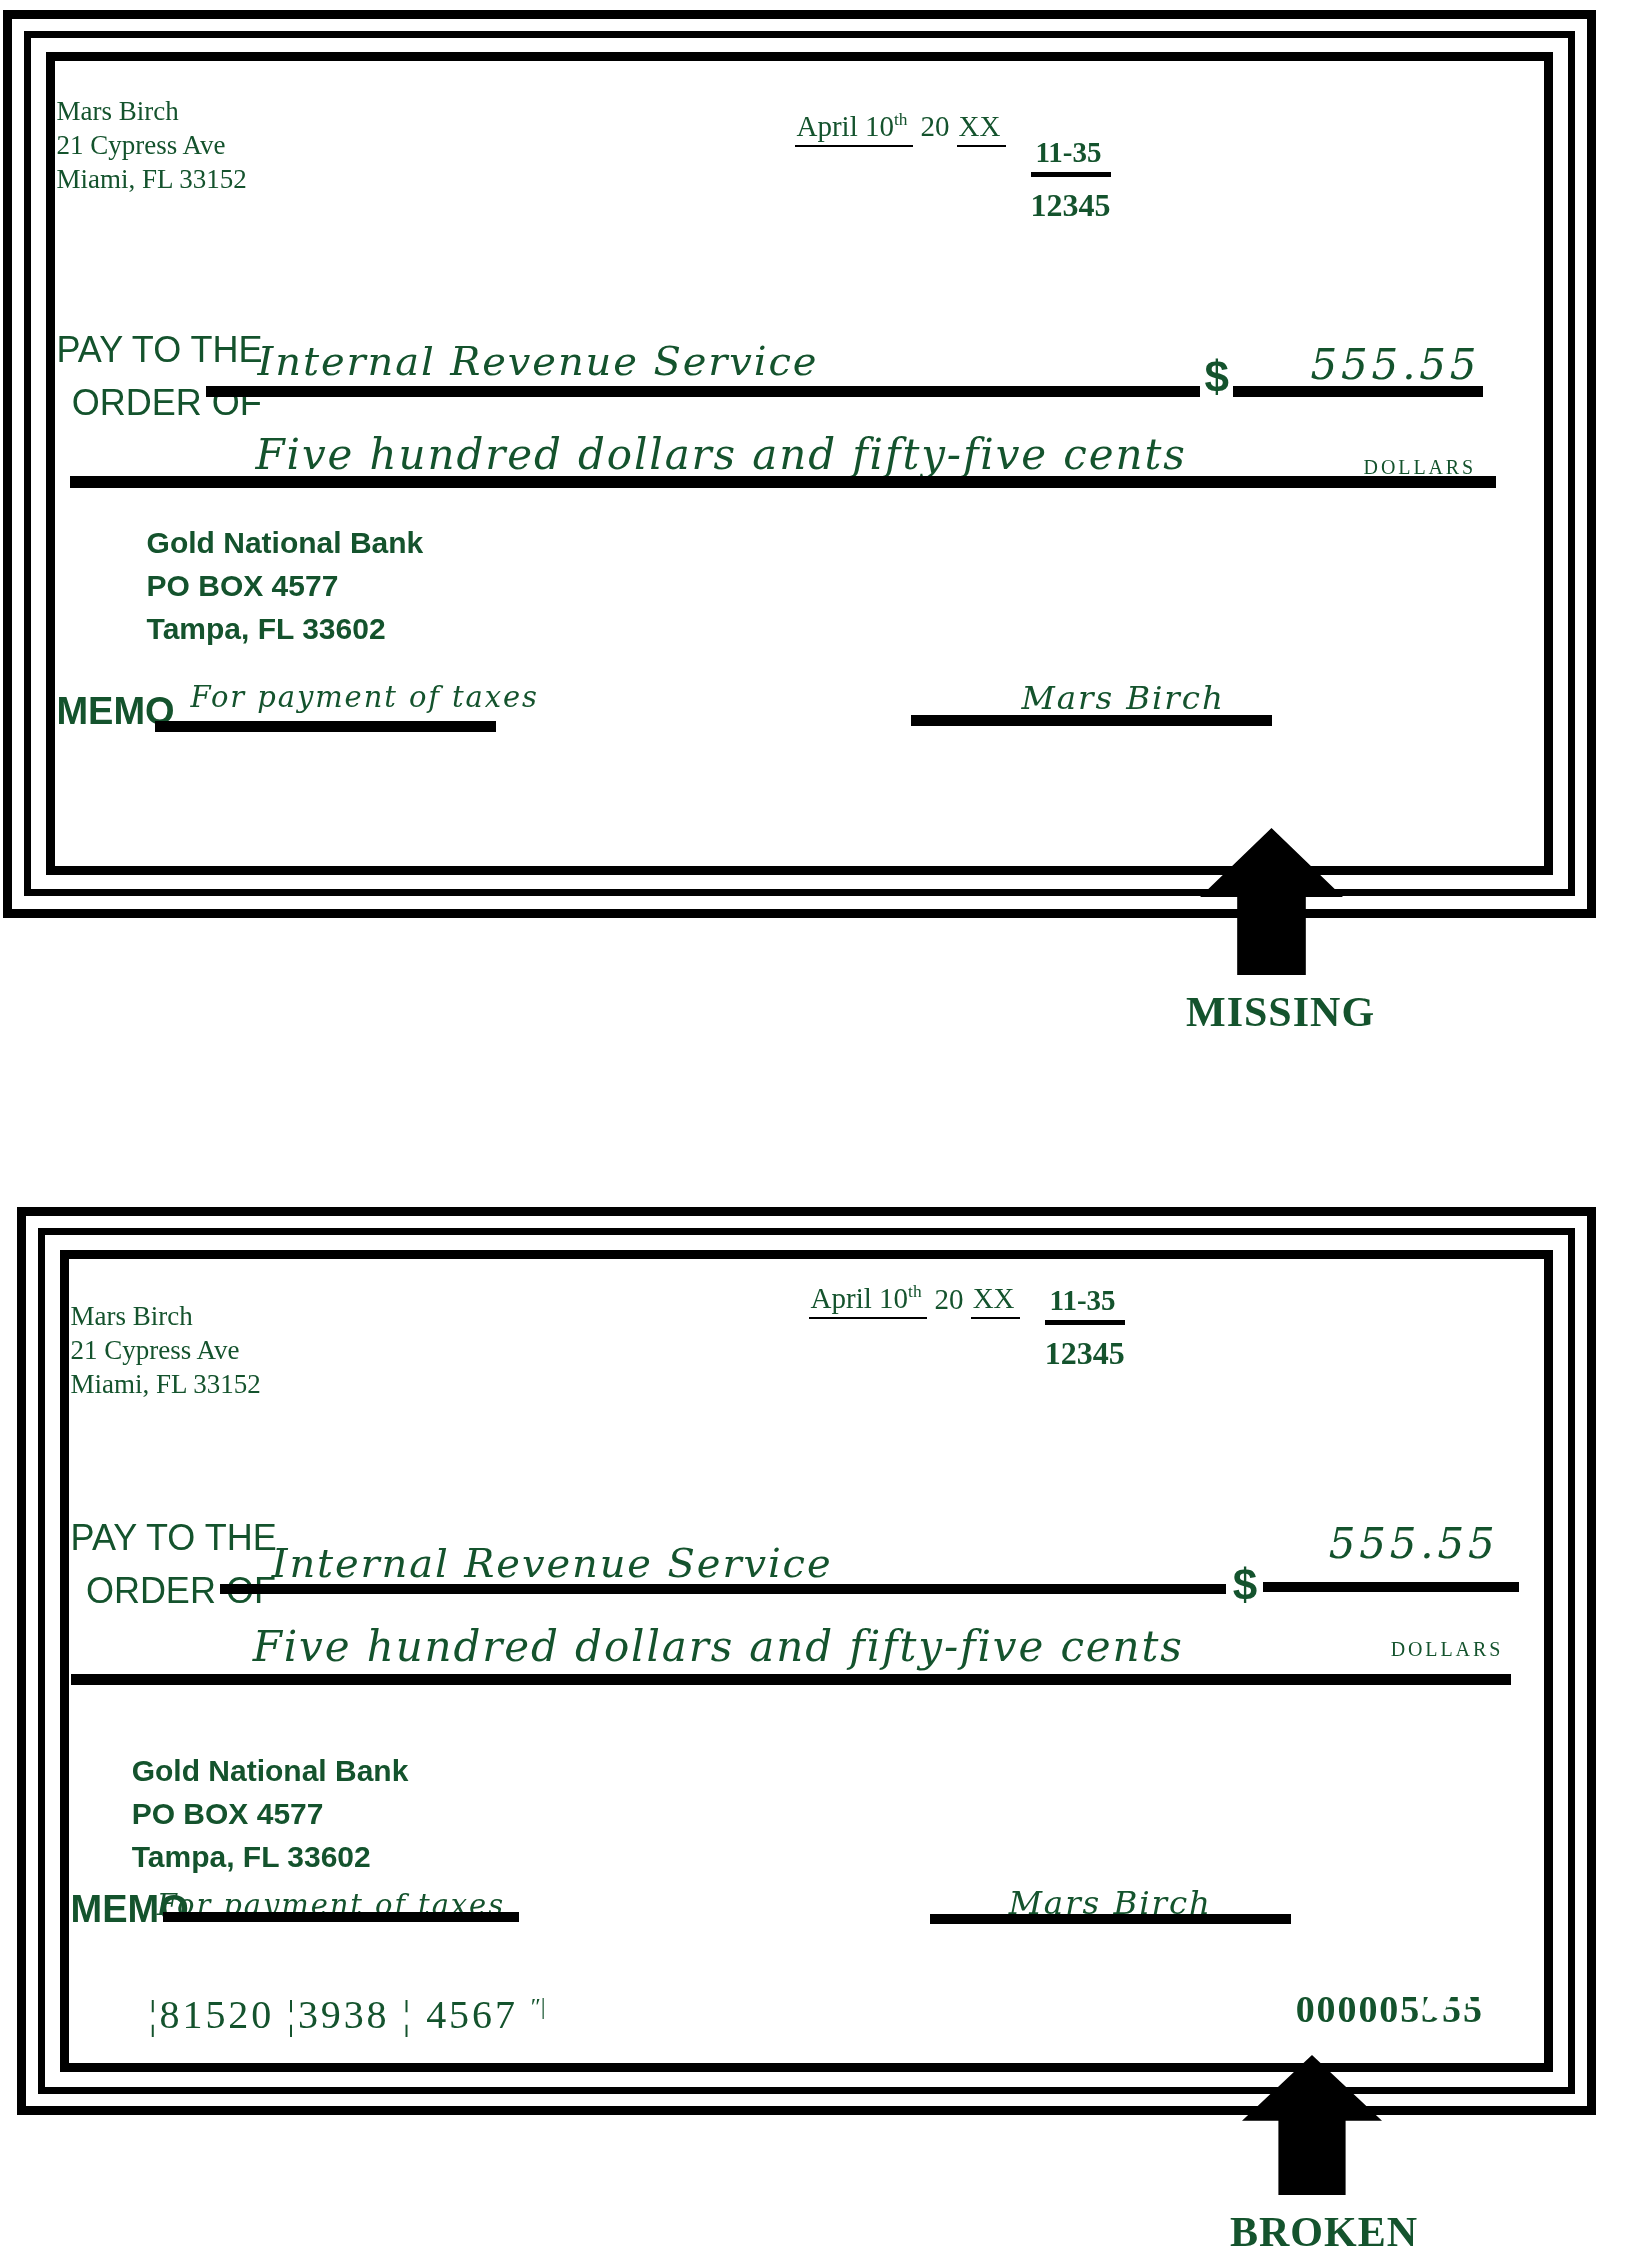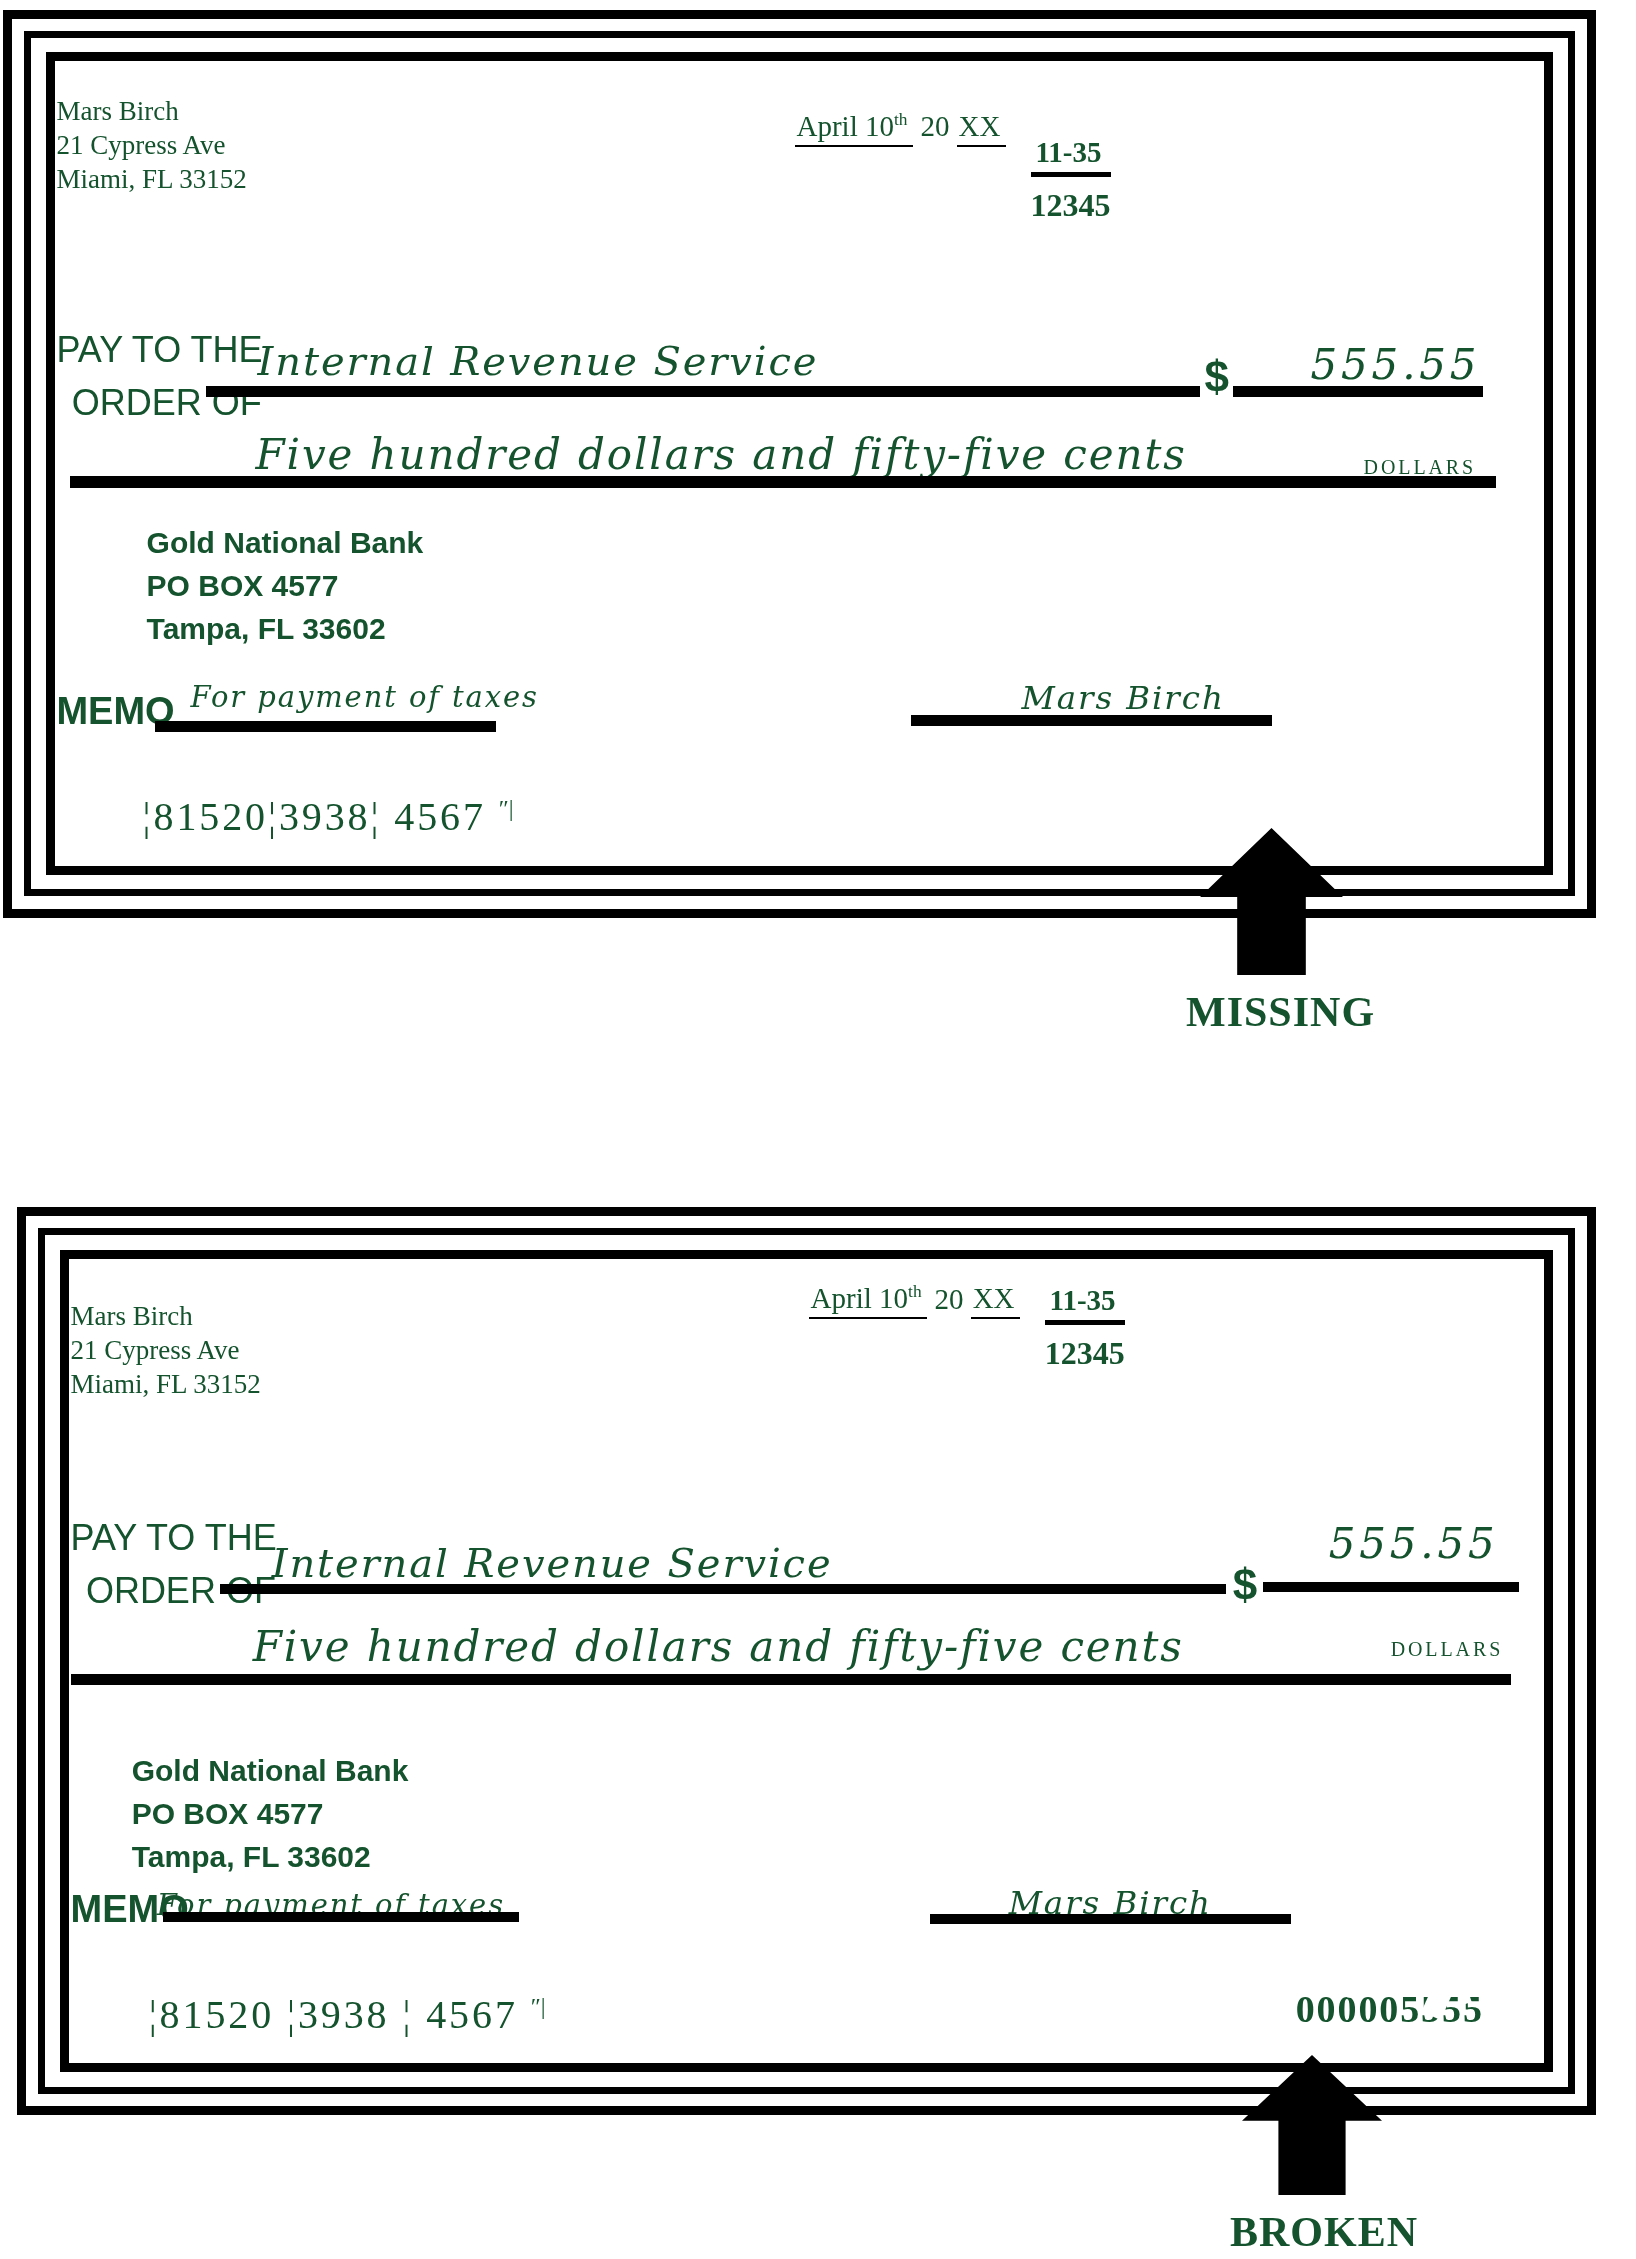--- a/index.html
+++ b/index.html
@@ -137,24 +137,20 @@
         <div>Tampa, FL 33602</div>
       </div>
 
       <div class="memo-label sans">MEMO</div>
       <div class="memo-text script">For payment of taxes</div>
       <div class="memo-line"></div>
 
       <div class="sig script">Mars Birch</div>
       <div class="sig-line"></div>
 
-      <div class="micr serif">
-        <span>¦81520¦3938¦ 4567</span>
-        <span class="onus">″|</span>
-      </div>
 
     </div>
    </div>
   </div>
 
   <div class="check c2">
    <div class="mid">
     <div class="inner">
 
       <div class="payer serif">

